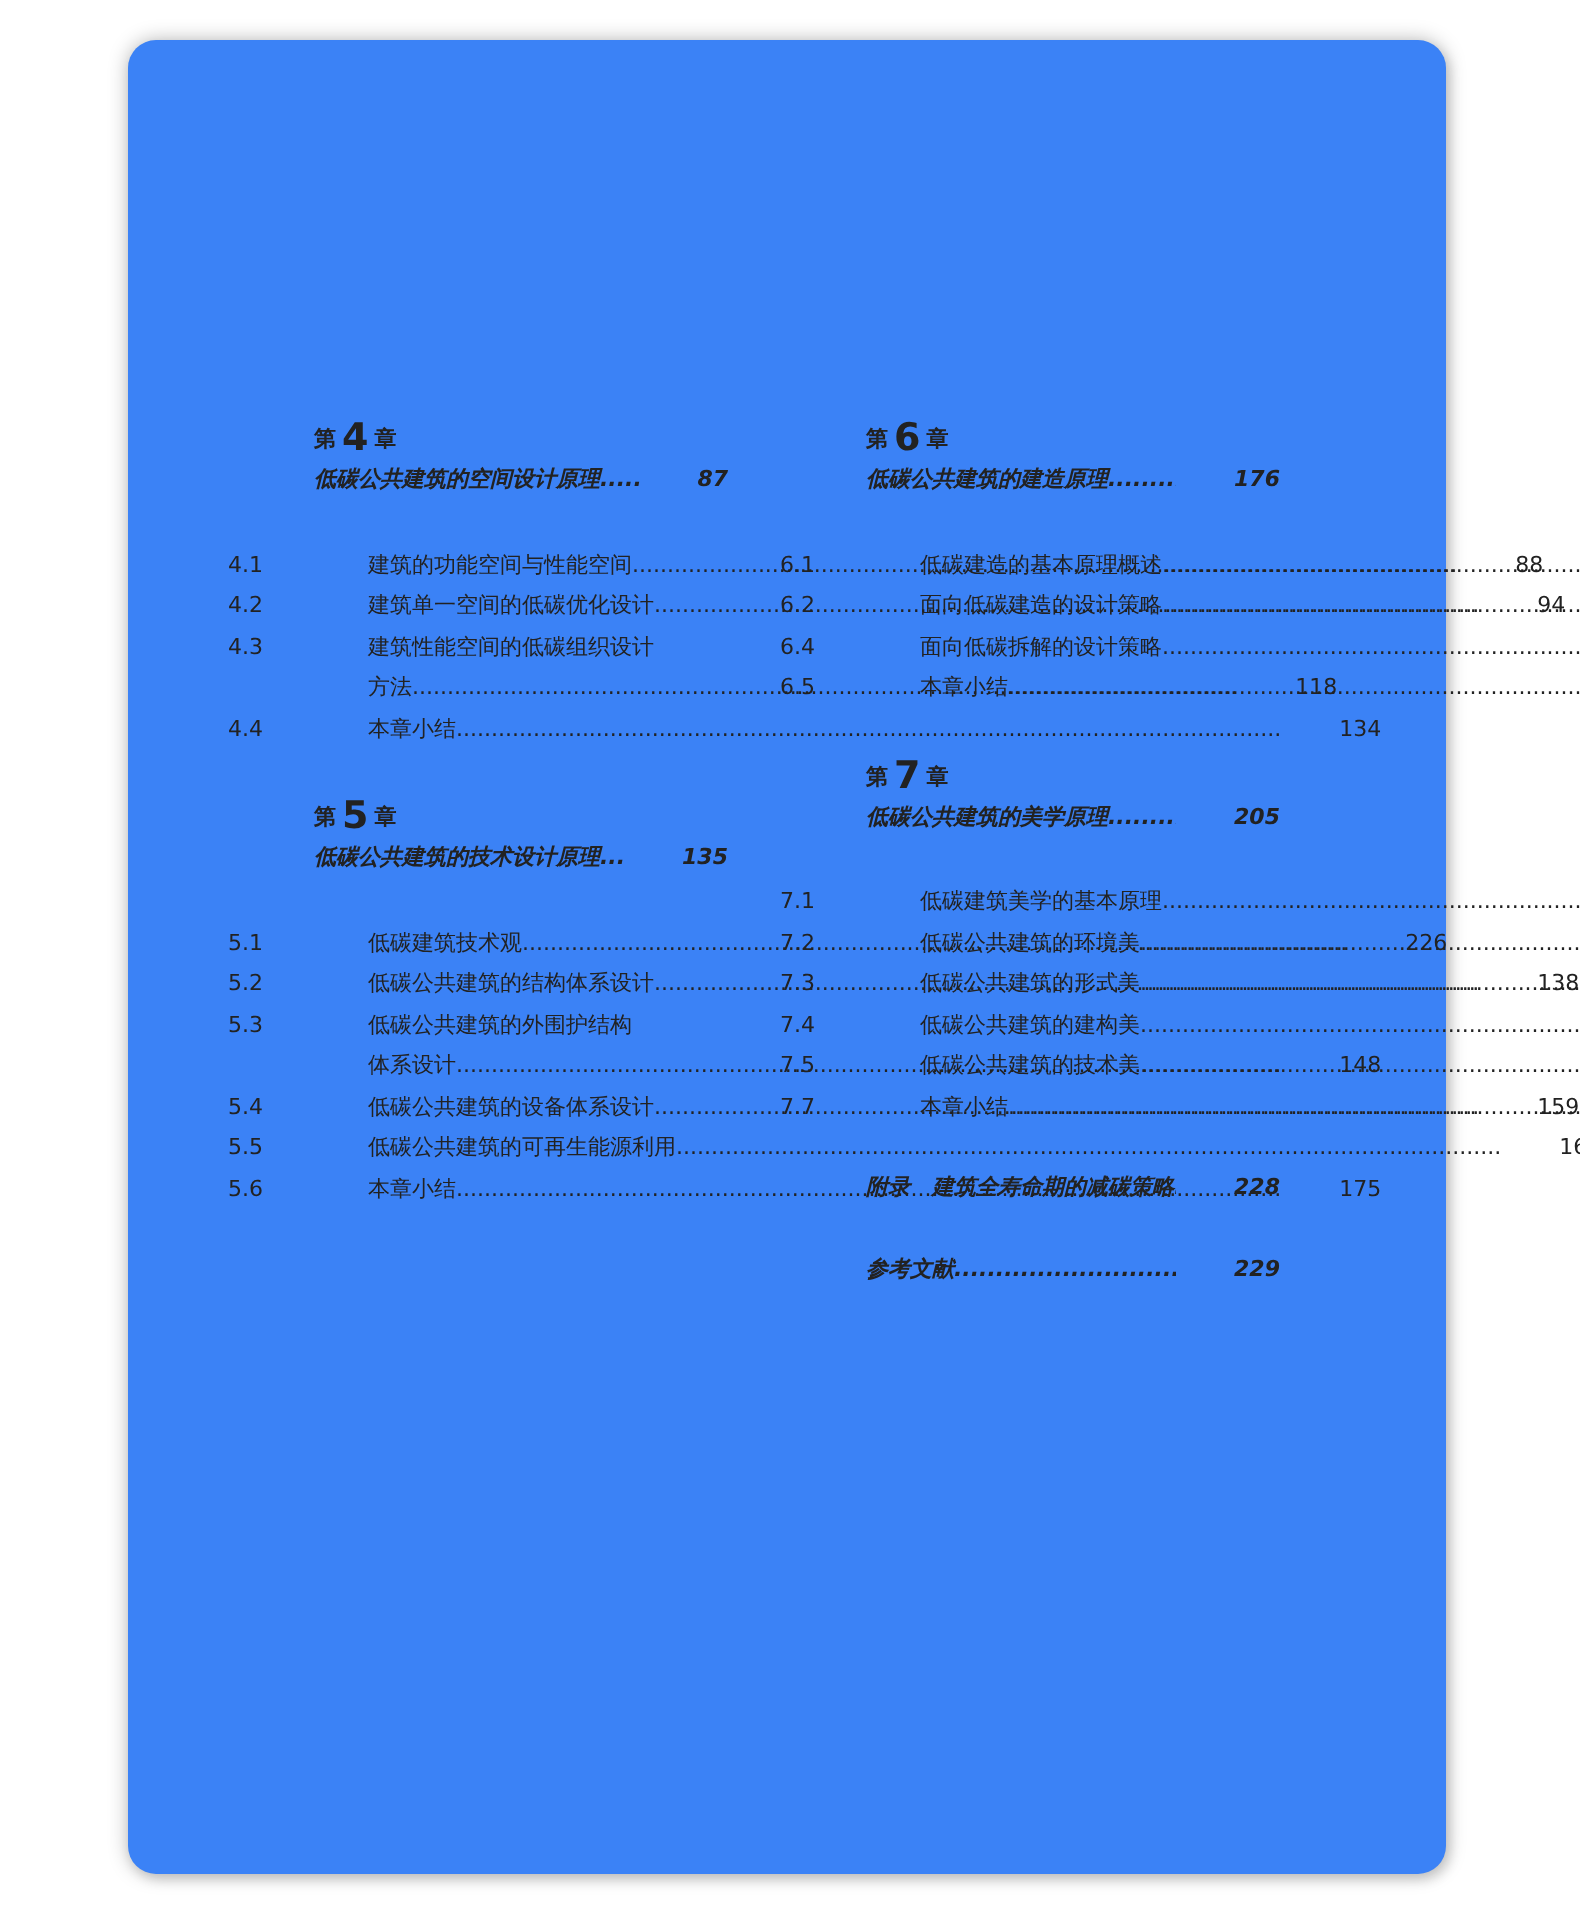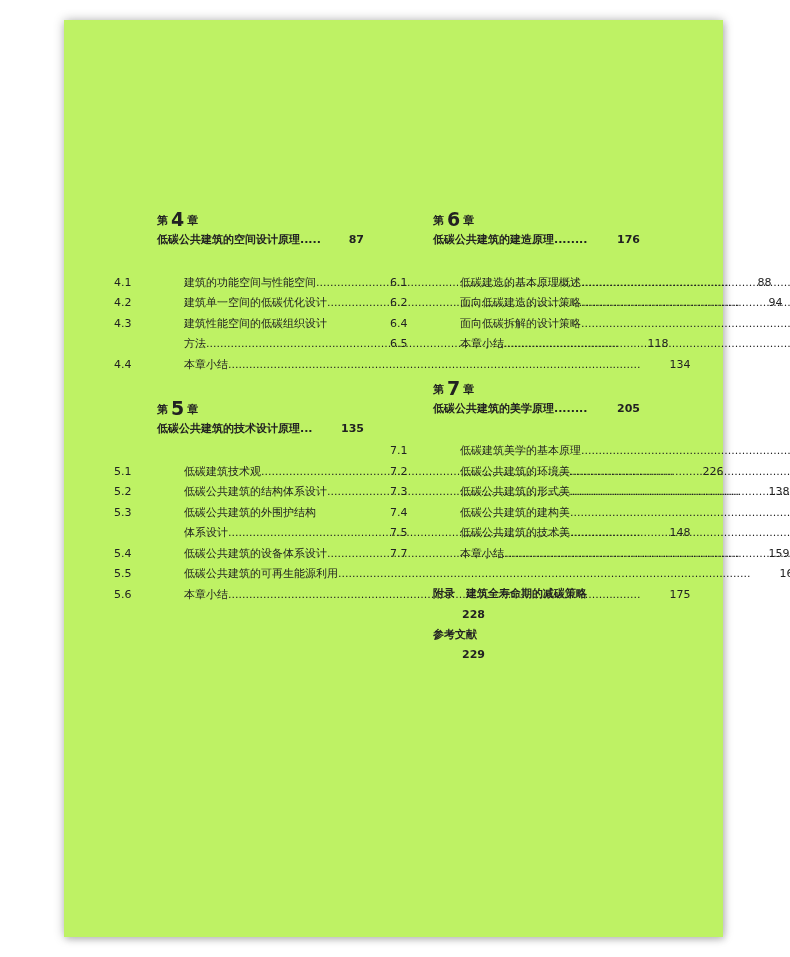--- a/index.html
+++ b/index.html
@@ -3,39 +3,40 @@
 <meta charset="utf-8">
 <style>
   html, body { margin: 0; padding: 0; }
   body {
     width: 790px; height: 957px; background: #ffffff; position: relative;
     font-family: "DejaVu Sans", "Liberation Sans", sans-serif; color: #222;
     overflow: hidden;
   }
   .page {
     position: absolute; left: 64px; top: 20px; width: 659px; height: 917px;
-    background: #bef264;
+    background: #3b82f6;
     box-shadow: 0 0 10px rgba(0,0,0,0.28), 2px 3px 6px rgba(0,0,0,0.12);
+    border-radius: 14px;
   }
   .col { position: absolute; width: 250px; }
   .ch { position: relative; margin-left: 43px; }
   .ch-head { font-size: 11px; font-weight: bold; height: 22px; line-height: 22px; }
   .ch-head .num { font-size: 19px; margin: 0 3px; vertical-align: -2px; }
   .ch-title, .row, .extra {
     display: flex; font-size: 11px; height: 20.5px; line-height: 20.5px; white-space: nowrap;
   }
-  .ch-title, .extra { font-weight: bold; width: 207px; }
+  .ch-title, .extra { font-weight: bold; width: 207px; font-style: italic; }
   .dots { flex: 1; overflow: hidden; letter-spacing: 0; }
   .dots::after { content: "......................................................................................................................"; }
   .pg { padding-left: 1px; margin-left: 28px; }
   .entries { margin-top: 22px; }
   .row { width: 250px; gap: 27px; }
   .row .sec { width: 43px; flex: none; }
   .row .body { display: flex; flex: 1; }
-  .extra { margin-left: 43px; flex-direction: column; }
+  .extra { margin-left: 43px; }
 </style>
 </head>
 <body>
 
 <div class="page">
 
   <div class="col" style="left:50px; top:188px;">
 
     <div>
       <div class="ch">

